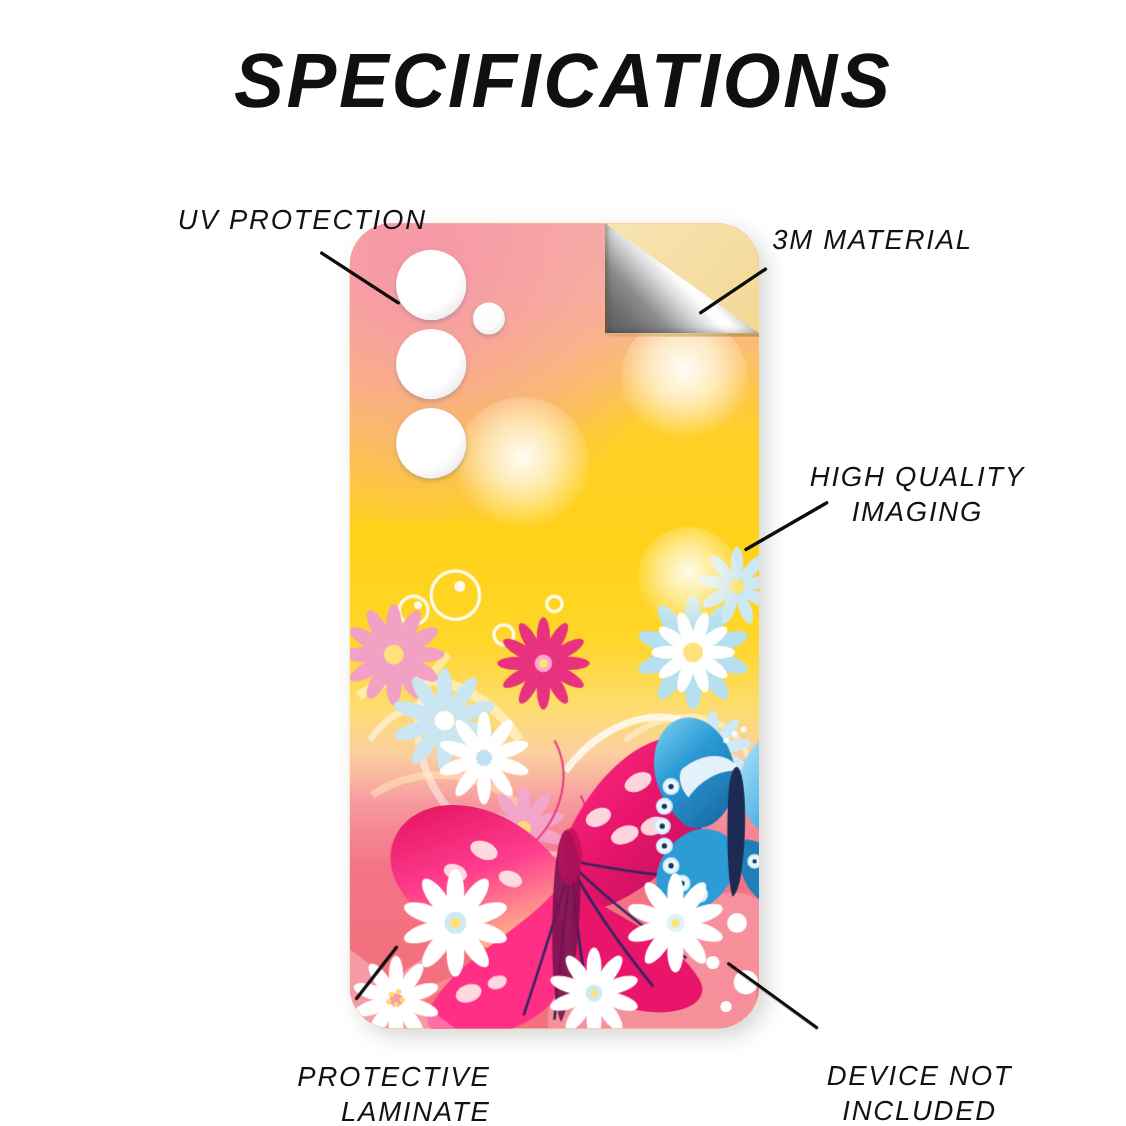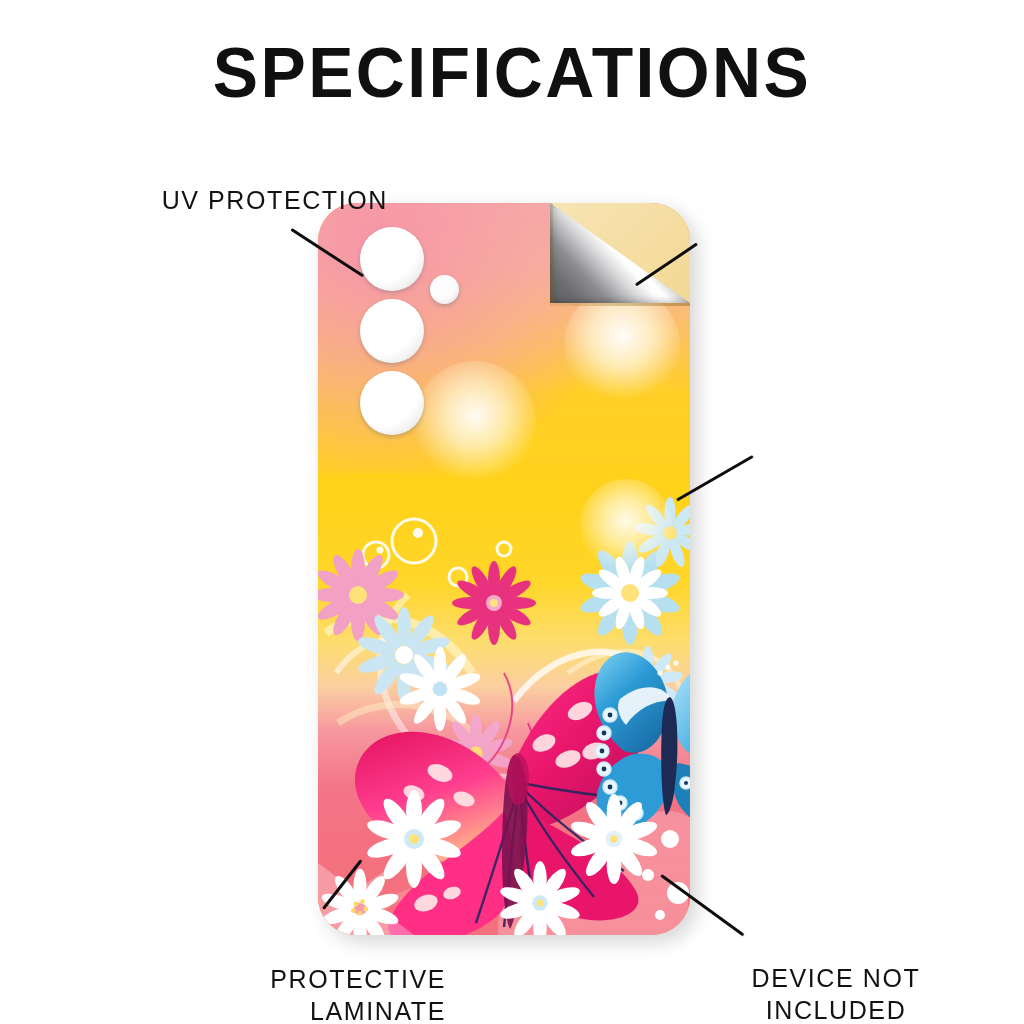--- a/index.html
+++ b/index.html
@@ -3,21 +3,21 @@
 <meta charset="utf-8">
 <style>
   html,body{margin:0;padding:0;}
   body{
     width:1024px;height:1024px;
     background:#ffffff;
     font-family:"Liberation Sans","DejaVu Sans",sans-serif;
     overflow:hidden;
     position:relative;
   }
-  .stage{position:absolute;inset:0;}
+  .stage{position:absolute;inset:0;font-style:italic;}
 
   
   #page-title{
     position:absolute;left:0;top:38px;width:1024px;
     text-align:center;
     font-size:70px;
     font-weight:bold;
     letter-spacing:2.5px;
     color:#101010;
     line-height:1;
@@ -814,18 +814,21 @@
     </div>
   </div>
 
   <div class="leader" style="left:292px;top:228px;width:86px;transform:rotate(33deg);"></div>
   <div class="leader" style="left:698px;top:245px;width:74px;transform:rotate(146deg);"></div>
   <div class="leader" style="left:676px;top:499px;width:88px;transform:rotate(-30deg);"></div>
   <div class="leader" style="left:322px;top:908px;width:62px;transform:rotate(-52deg);"></div>
   <div class="leader" style="left:662px;top:874px;width:102px;transform:rotate(36deg);"></div>
 
   <div class="callout c-uv">UV PROTECTION</div>
+  <div class="callout c-3m">3M MATERIAL</div>
+  <div class="callout c-hq">HIGH QUALITY
+IMAGING</div>
   <div class="callout c-laminate">PROTECTIVE
 LAMINATE</div>
   <div class="callout c-device">DEVICE NOT
 INCLUDED</div>
 
 </div>
 
 </body></html>

